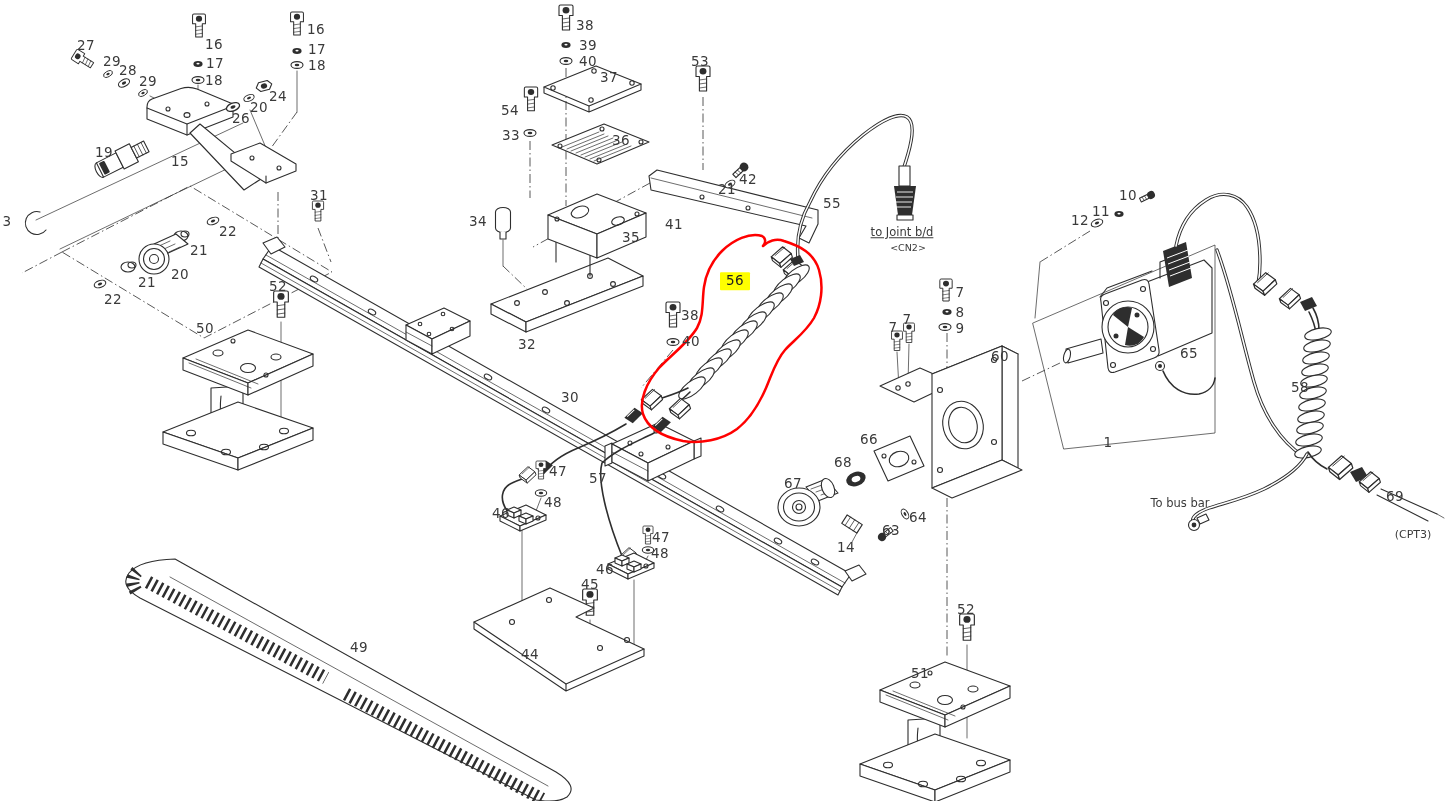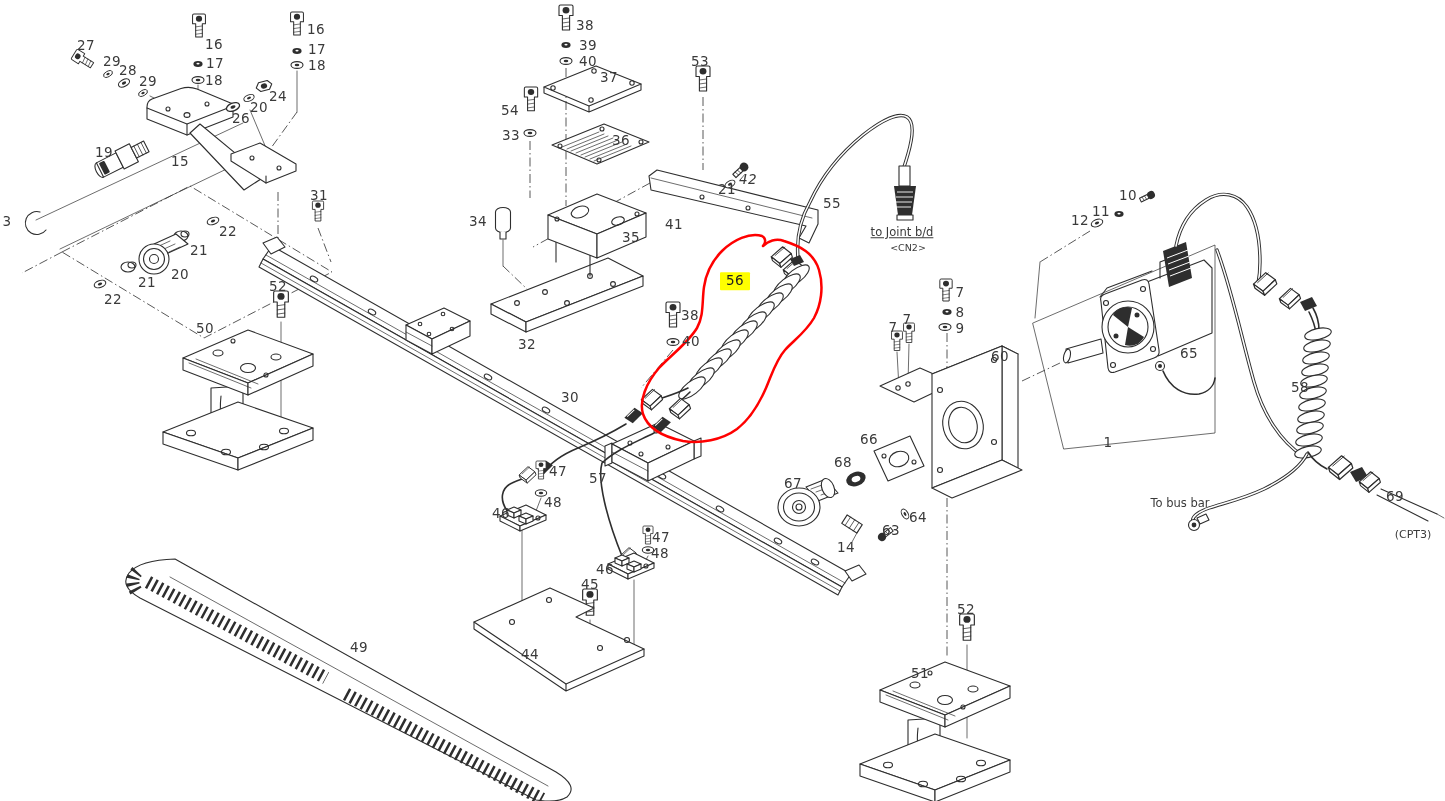--- a/index.html
+++ b/index.html
@@ -520,21 +520,21 @@
       <div class="plabel" style="left: 585px; top: 26px;">38</div>
       <div class="plabel" style="left: 588px; top: 46px;">39</div>
       <div class="plabel" style="left: 588px; top: 62px;">40</div>
       <div class="plabel" style="left: 609px; top: 78px; text-align: right;">37</div>
       <div class="plabel" style="left: 510px; top: 111px;">54</div>
       <div class="plabel" style="left: 511px; top: 136px;">33</div>
       <div class="plabel" style="left: 621px; top: 141px;">36</div>
       <div class="plabel" style="left: 700px; top: 62px;">53</div>
       <div class="plabel" style="left: 478px; top: 222px;">34</div>
       <div class="plabel" style="left: 631px; top: 238px;">35</div>
-      <div class="plabel" style="left: 748px; top: 180px; font-style: italic;">42</div>
+      <div class="plabel" style="left: 748px; top: 180px;">42</div>
       <div class="plabel" style="left: 727px; top: 190px;">21</div>
       <div class="plabel" style="left: 674px; top: 225px;">41</div>
       <div class="plabel" style="left: 527px; top: 345px;">32</div>
       <div class="plabel" style="left: 570px; top: 398px;">30</div>
       <div class="plabel" style="left: 690px; top: 316px;">38</div>
       <div class="plabel" style="left: 691px; top: 342px;">40</div>
       <div class="plabel" style="left: 832px; top: 204px;">55</div>
       <div class="plabel hl" style="left: 735px; top: 281px;">56</div>
       <div class="plabel" style="left: 960px; top: 293px;">7</div>
       <div class="plabel" style="left: 960px; top: 313px;">8</div>

